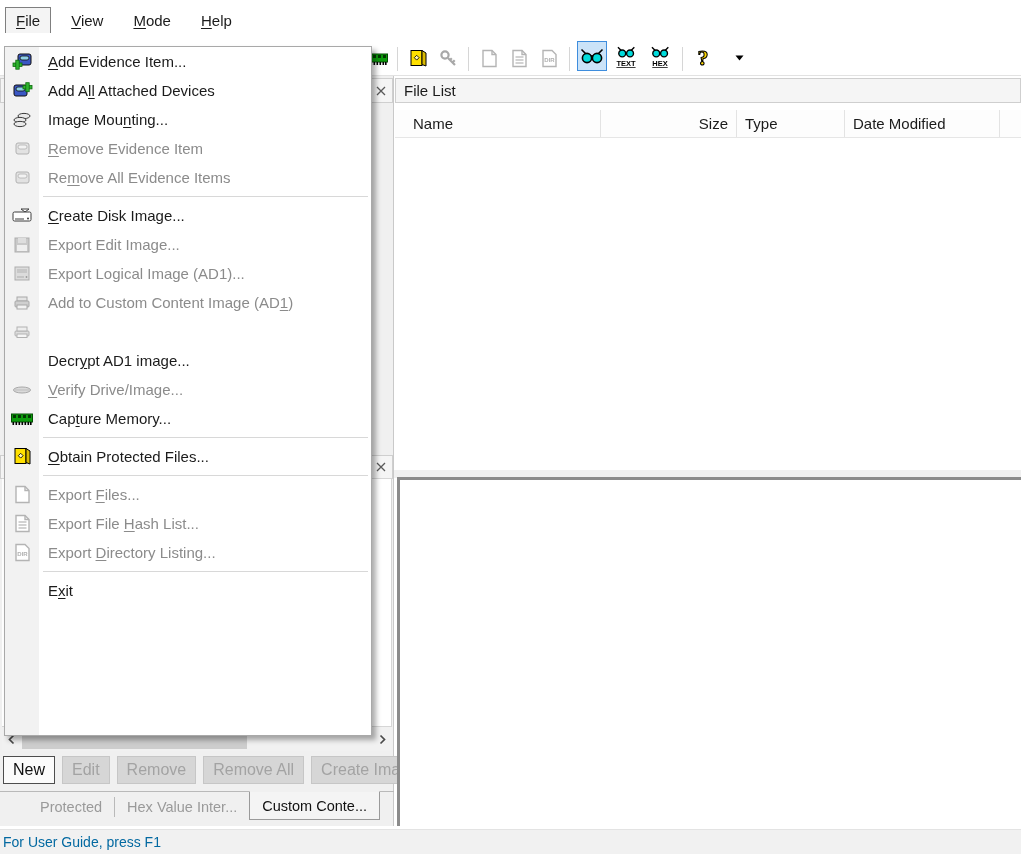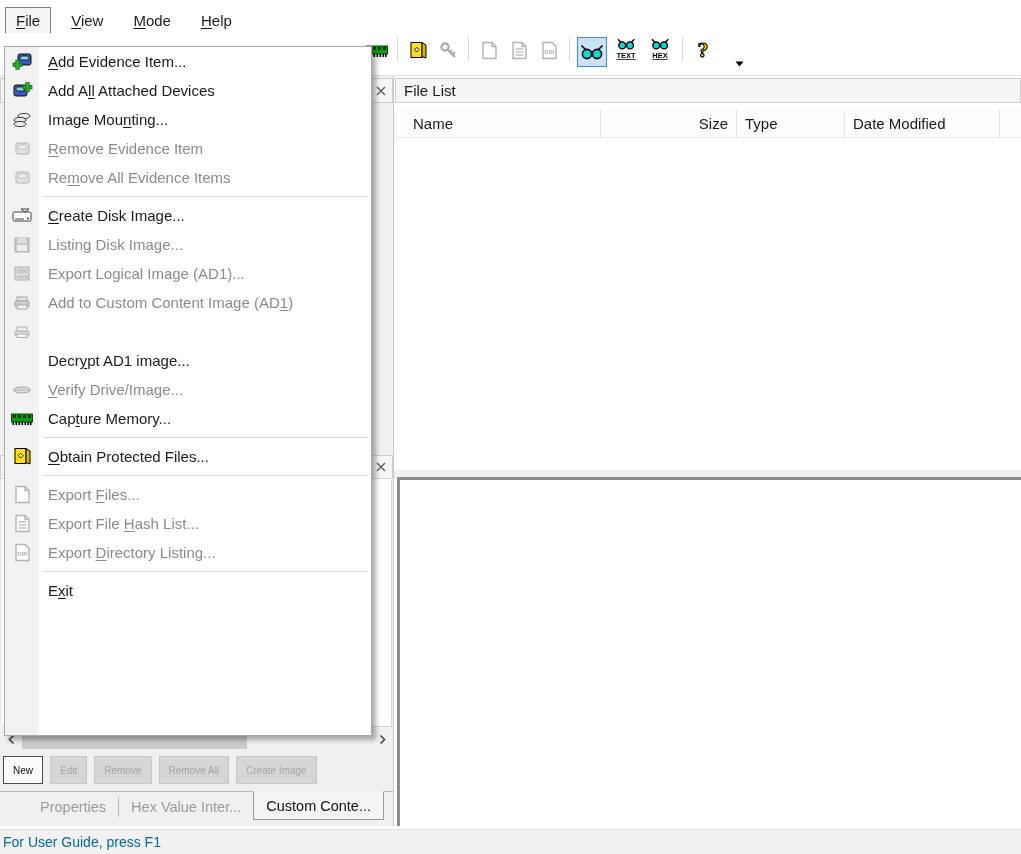--- a/index.html
+++ b/index.html
@@ -9,21 +9,21 @@
 
   
   .menubar{position:absolute;left:0;top:4px;width:1021px;height:33px;background:#ffffff;
            display:flex;align-items:center;padding-left:5px;}
   .mb-item{font-size:15px;padding:4px 10px;margin-right:10px;white-space:nowrap;cursor:default;}
   .mb-item.open{border:1px solid #7f7f7f;background:#f4f4f4;}
 
   
   .toolbar{position:absolute;left:0;top:33px;width:1021px;height:43px;background:#ffffff;
            border-bottom:1px solid #e2e2e2;}
-  .toolbar-inner{position:absolute;left:364px;top:4px;display:flex;align-items:flex-start;gap:4px;height:34px;}
+  .toolbar-inner{position:absolute;left:364px;top:4px;display:flex;align-items:flex-end;gap:4px;height:34px;}
   .tb-btn{width:26px;height:26px;display:flex;align-items:center;justify-content:center;flex:0 0 auto;}
   .tb-btn.wide{width:30px;}
   .tb-btn.active{background:#cbe3f8;border:1px solid #3e8ddd;width:30px;height:30px;}
   .tb-sep{width:1px;height:24px;background:#d6d6d6;margin:0 3px;flex:0 0 aupx;}
   .tb-caret{margin-left:6px;margin-top:14px;}
 
   
   .left-bg{position:absolute;left:0;top:76px;width:394px;height:750px;background:#f0f0f0;
            border-right:1px solid #c9c9c9;}
   .panel-cap{position:absolute;height:25px;background:#f5f5f5;border:1px solid #cfcfcf;
@@ -51,21 +51,21 @@
 
   
   .hscroll{position:absolute;left:2px;top:727px;width:389px;height:24px;background:#f1f1f1;
            display:flex;align-items:center;}
   .hs-arrow{width:18px;height:24px;display:flex;align-items:center;justify-content:center;}
   .hs-track{flex:1;height:24px;position:relative;}
   .hs-thumb{position:absolute;left:2px;top:2px;width:225px;height:20px;background:#cdcdcd;}
 
   
   .btnrow{position:absolute;left:3px;top:756px;display:flex;gap:7px;}
-  .btn{height:28px;padding:0 9px;font-size:10px;display:flex;align-items:center;justify-content:center;
+  .btn{height:28px;padding:0 9px;font-size:16px;display:flex;align-items:center;justify-content:center;
        background:#d6d6d6;color:#a3a3a3;border:1px solid #c6c6c6;white-space:nowrap;}
   .btn.enabled{background:#fbfbfb;color:#101010;border:1px solid #4d4d4d;}
 
   
   .tabrow{position:absolute;left:0;top:791px;width:394px;height:35px;border-top:1px solid #b9b9b9;
           display:flex;align-items:flex-start;padding-left:28px;}
   .tab{font-size:14.5px;color:#9a9a9a;padding:7px 12px 0 12px;white-space:nowrap;}
   .tab-sep{width:1px;height:20px;background:#b9b9b9;margin-top:5px;}
   .tab.active{color:#111;background:#f4f4f4;border:1px solid #9a9a9a;border-top:1px solid #f0f0f0;
               margin-top:-1px;padding:6px 12px 5px 12px;}
@@ -276,21 +276,21 @@
 
   <div class="btnrow" id="btnrow">
       <div class="btn enabled">New</div>
       <div class="btn">Edit</div>
       <div class="btn">Remove</div>
       <div class="btn">Remove All</div>
       <div class="btn">Create Image</div>
     </div>
 
   <div class="tabrow" id="tabrow">
-      <div class="tab">Properties</div>
+      <div class="tab">Protected</div>
       <div class="tab-sep"></div>
       <div class="tab">Hex Value Inter...</div>
       <div class="tab active">Custom Conte...</div>
     </div>
 
   <div class="splitter-h"></div>
   <div class="viewer"></div>
 
   <div class="statusbar">
     <span>For User Guide, press F1</span>
@@ -362,21 +362,21 @@
         <span class="mi-label"><u>C</u>reate Disk Image...</span>
       </div>
       <div class="menu-item disabled">
         <span class="mi-icon">
           <svg width="18" height="18" viewBox="0 0 18 18">
             <rect x="2" y="2" width="14" height="14" fill="#c9c9c9" stroke="#adadad"></rect>
             <rect x="5" y="2" width="8" height="5" fill="#dedede"></rect>
             <rect x="4" y="9" width="10" height="6" fill="#efefef"></rect>
           </svg>
         </span>
-        <span class="mi-label">Listing Disk Image...</span>
+        <span class="mi-label">Export Edit Image...</span>
       </div>
       <div class="menu-item disabled">
         <span class="mi-icon">
           <svg width="18" height="18" viewBox="0 0 18 18">
             <rect x="2" y="2" width="14" height="13" fill="#dcdcdc" stroke="#adadad"></rect>
             <rect x="4" y="4" width="10" height="4" fill="#c7c7c7"></rect>
             <line x1="4" y1="12" x2="11" y2="12" stroke="#adadad"></line>
             <circle cx="13.5" cy="12" r="0.9" fill="#9a9a9a"></circle>
           </svg>
         </span>

